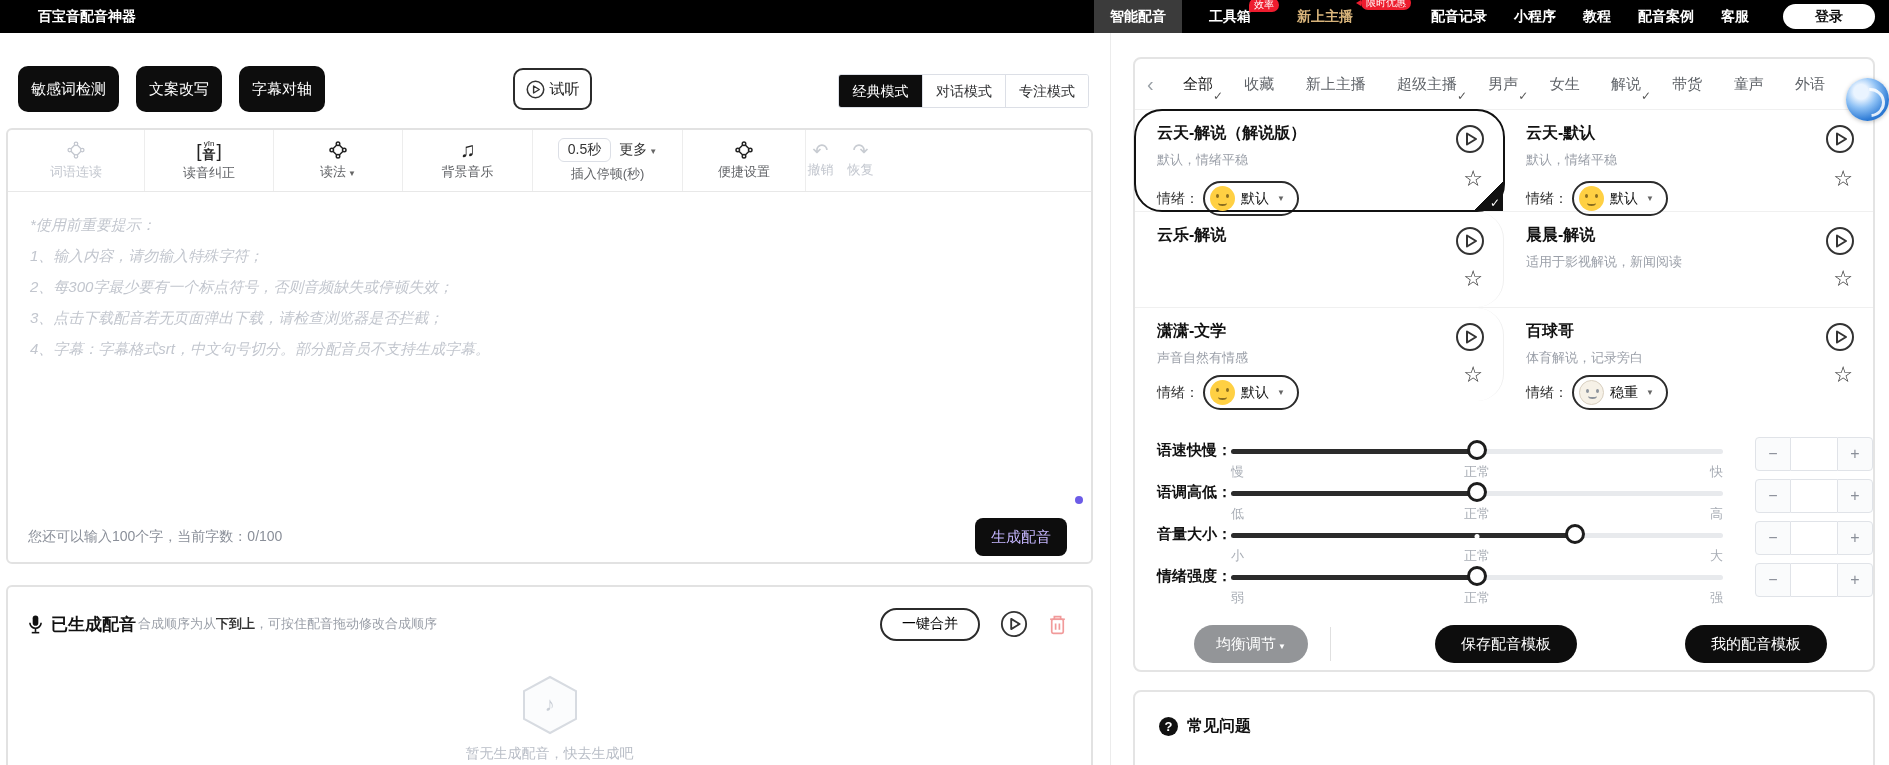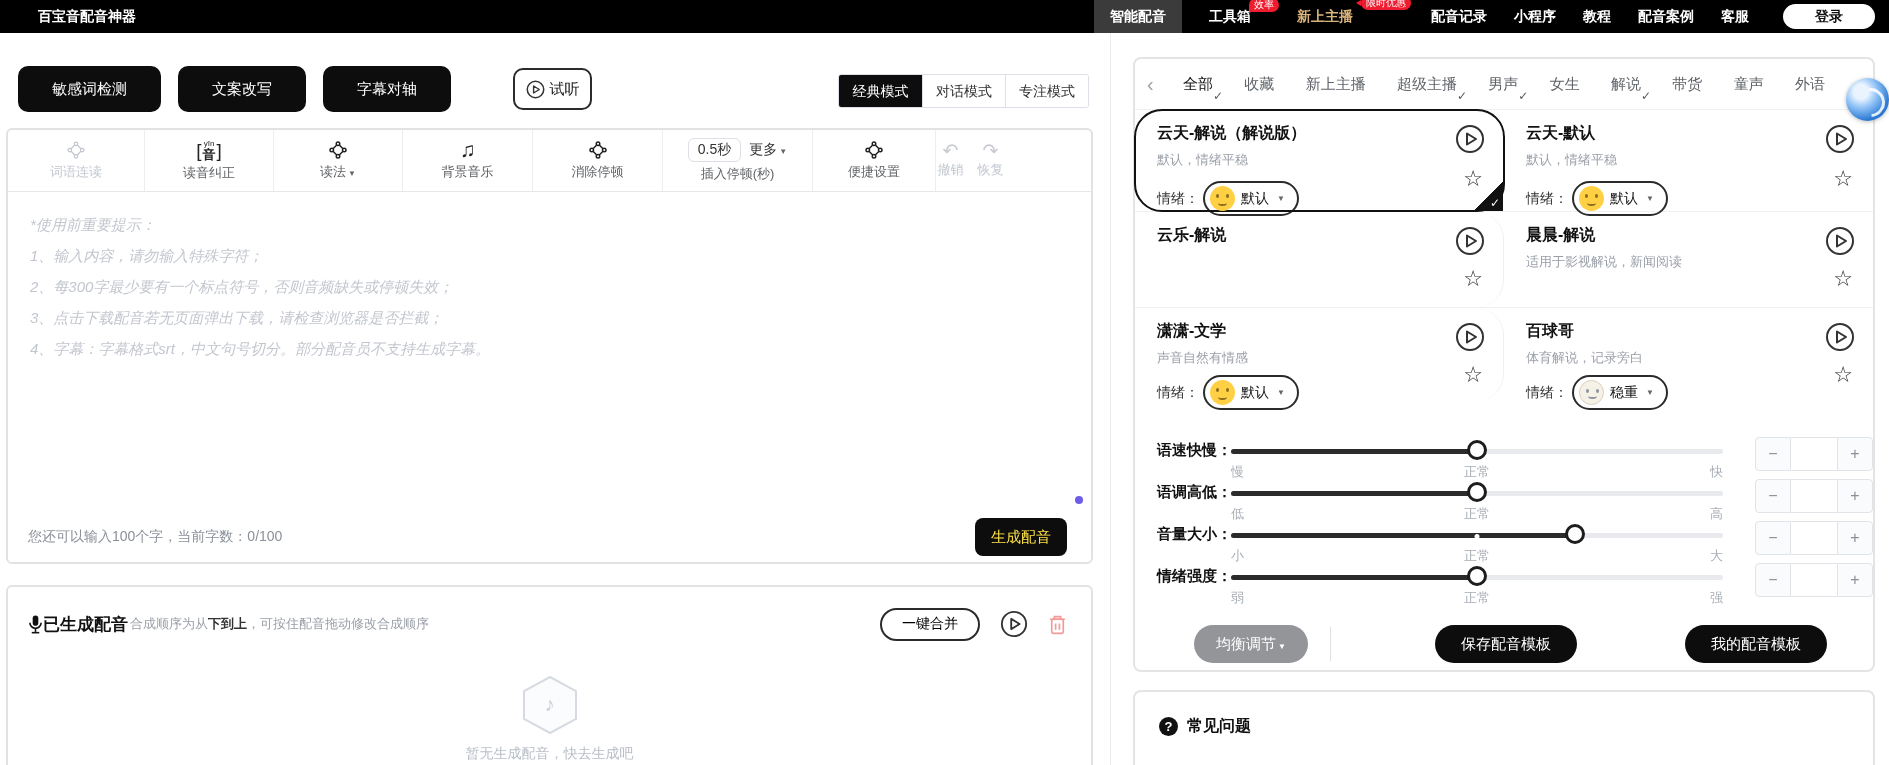--- a/index.html
+++ b/index.html
@@ -20,21 +20,21 @@
   .nav-badge.arrowed { top:-4px; left:calc(100% + 8px); border-radius:8px; }
   .nav-badge.arrowed::before { content:""; position:absolute; left:-5px; top:4px; border-top:3px solid transparent;
     border-bottom:3px solid transparent; border-right:5px solid #ee1c2e; }
   .login-btn { margin-left:34px; background:#fff; color:#111; font-size:14px; font-weight:bold;
     border-radius:13px; height:25px; line-height:25px; padding:0 32px; cursor:pointer; }
 
   .v-divider { position:absolute; left:1110px; top:33px; width:1px; height:732px; background:#ececec; }
 
   
   .btn-row { position:absolute; left:18px; top:66px; display:flex; gap:17px; }
-  .black-btn { background:#0d0d0d; color:#fff; font-size:15px; height:46px; padding:0 34px;
+  .black-btn { background:#0d0d0d; color:#fff; font-size:15px; height:46px; padding:0 13px;
     border-radius:10px; display:flex; align-items:center; cursor:pointer; }
   .listen-btn { position:absolute; left:513px; top:68px; width:79px; height:42px; border:2px solid #2b2b2b;
     border-radius:10px; background:#fff; display:flex; align-items:center; justify-content:center; gap:5px;
     font-size:15px; cursor:pointer; }
   .mode-tabs { position:absolute; left:838px; top:74px; display:flex; border:1px solid #dcdfe6; border-radius:3px; overflow:hidden; }
   .mode-tab { width:83px; height:32px; line-height:32px; text-align:center; font-size:14px; color:#303133;
     background:#fff; border-left:1px solid #dcdfe6; cursor:pointer; }
   .mode-tab:first-child { border-left:none; }
   .mode-tab.active { background:#0d0d0d; color:#fff; }
 
@@ -60,28 +60,28 @@
   .undo-col { display:flex; flex-direction:column; align-items:center; gap:1px; color:#c8ccd2; }
   .undo-col .u-arrow { font-size:19px; line-height:18px; }
   .undo-col .t-label { color:#c3c7cf; }
 
   .editor-text { position:absolute; left:0; top:63px; width:100%; height:300px; border:none; outline:none;
     resize:none; padding:16px 22px; font-size:15px; line-height:31px; font-style:italic;
     font-family:"Liberation Sans","DejaVu Sans",sans-serif; color:#333; }
   .editor-text::placeholder { color:#c2c6ce; font-style:italic; }
   .char-counter { position:absolute; left:20px; bottom:16px; font-size:14px; color:#8a8f99; }
   .generate-btn { position:absolute; right:24px; bottom:6px; width:92px; height:38px; background:#0d0d0d;
-    color:#fde047; font-size:15px; border:none; border-radius:8px; cursor:pointer; }
+    color:#c4b5fd; font-size:15px; border:none; border-radius:8px; cursor:pointer; }
   .purple-dot { position:absolute; left:1075px; top:496px; width:8px; height:8px; border-radius:50%; background:#6c5ce7; }
 
   
   .gen-panel { position:absolute; left:6px; top:585px; width:1087px; height:236px;
     border:2px solid #e2e2e2; border-radius:6px; background:#fff; }
   .gen-header { display:flex; align-items:center; padding:20px 24px 0 20px; height:54px; }
-  .gen-title { font-size:17px; font-weight:bold; }
+  .gen-title { font-size:17px; font-weight:bold; margin-left:8px; }
   .gen-note { font-size:13px; color:#9a9fa8; margin-left:2px; }
   .gen-note b { color:#333; }
   .gen-actions { margin-left:auto; display:flex; align-items:center; gap:20px; }
   .merge-btn { border:2px solid #2b2b2b; border-radius:17px; background:#fff; height:33px; padding:0 20px;
     font-size:14px; cursor:pointer; }
   .play-circle { width:28px; height:28px; cursor:pointer; }
   .gen-empty { margin-top:34px; display:flex; flex-direction:column; align-items:center; }
   .hex-wrap { position:relative; width:62px; height:60px; }
   .hex-note { position:absolute; left:50%; top:50%; transform:translate(-50%,-52%); font-size:20px; color:#c9ced6; }
   .empty-text { margin-top:10px; font-size:14px; color:#b9bec7; }
@@ -257,32 +257,20 @@
             <circle cx="12" cy="19.5" r="2.1" fill="#fff" stroke="#222" stroke-width="1.8"></circle>
             <circle cx="4.5" cy="12" r="2.1" fill="#fff" stroke="#222" stroke-width="1.8"></circle>
           </svg>
         </span>
       <span class="t-label"><span>读法</span><span class="caret">▼</span></span>
     </div>
     <div class="tool" style="width:130px">
       <span class="music-glyph">♫</span>
       <span class="t-label">背景音乐</span>
     </div>
-    <div class="tool" style="width:130px">
-      <span>
-          <svg width="20" height="20" viewBox="0 0 24 24">
-            <path d="M12 4.5 L19.5 12 L12 19.5 L4.5 12 Z" fill="none" stroke="#222" stroke-width="1.8"></path>
-            <circle cx="12" cy="4.5" r="2.1" fill="#fff" stroke="#222" stroke-width="1.8"></circle>
-            <circle cx="19.5" cy="12" r="2.1" fill="#fff" stroke="#222" stroke-width="1.8"></circle>
-            <circle cx="12" cy="19.5" r="2.1" fill="#fff" stroke="#222" stroke-width="1.8"></circle>
-            <circle cx="4.5" cy="12" r="2.1" fill="#fff" stroke="#222" stroke-width="1.8"></circle>
-          </svg>
-        </span>
-      <span class="t-label">消除停顿</span>
-    </div>
     <div class="tool" style="width:150px">
       <span class="pause-row">
         <span class="pause-box">0.5秒</span>
         <span class="more-lbl"><span>更多</span><span class="caret">▼</span></span>
       </span>
       <span class="t-label">插入停顿(秒)</span>
     </div>
     <div class="tool" style="width:123px">
       <span>
           <svg width="20" height="20" viewBox="0 0 24 24">

